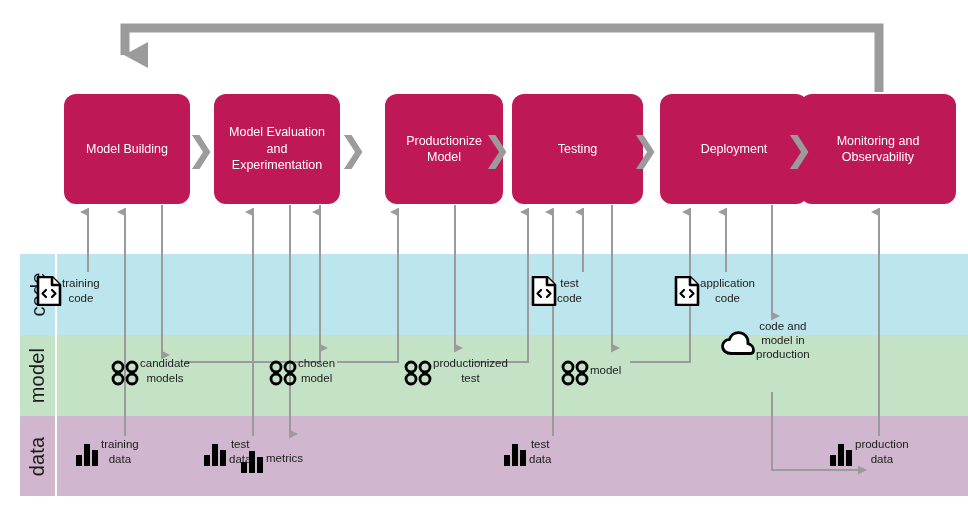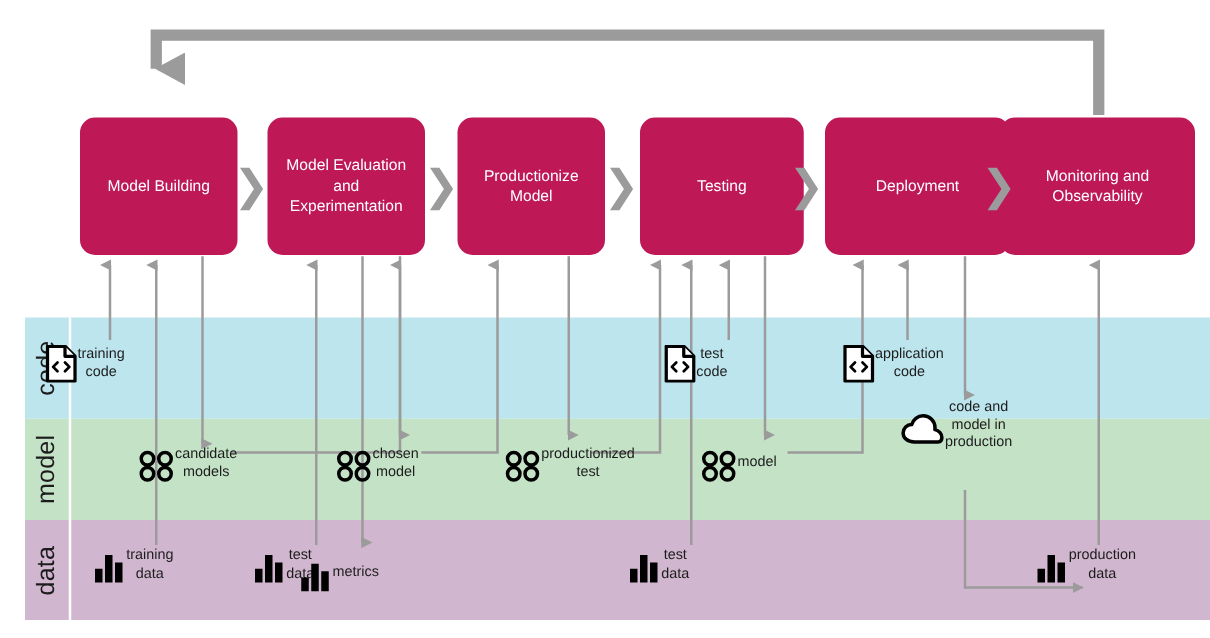--- a/index.html
+++ b/index.html
@@ -189,21 +189,21 @@
       <path d="M879 436 L879 212" marker-end="url(#arrUp)"></path>
 
       <path d="M879 92 L879 28 L125 28 L125 55" stroke-width="9" marker-end="url(#arrBig)"></path>
     </g>
   </svg>
 
   <div class="pbox" style="left:64px;  width:126px;"><span>Model Building</span></div>
   <div class="pbox" style="left:214px; width:126px;"><span>Model Evaluation
 and
 Experimentation</span></div>
-  <div class="pbox" style="left:366px; width:118px;"><span>Productionize
+  <div class="pbox" style="left:385px; width:118px;"><span>Productionize
 Model</span></div>
   <div class="pbox" style="left:512px; width:131px;"><span>Testing</span></div>
   <div class="pbox" style="left:660px; width:148px;"><span>Deployment</span></div>
   <div class="pbox" style="left:800px; width:156px;"><span>Monitoring and
 Observability</span></div>
 
   <div class="chev" style="left:192px;">
       <span>❯</span>
     </div>
   <div class="chev" style="left:344px;">

